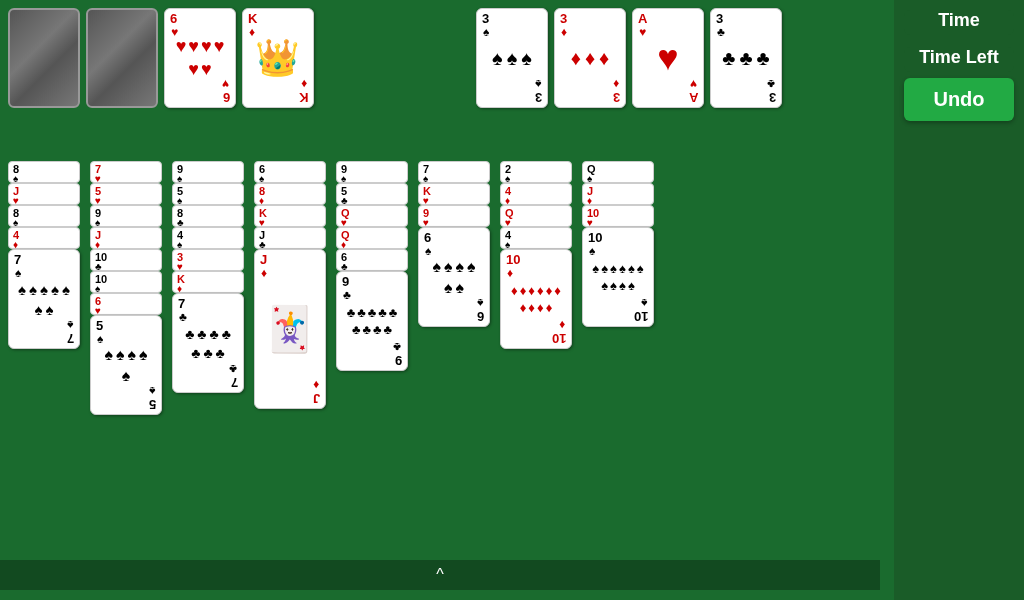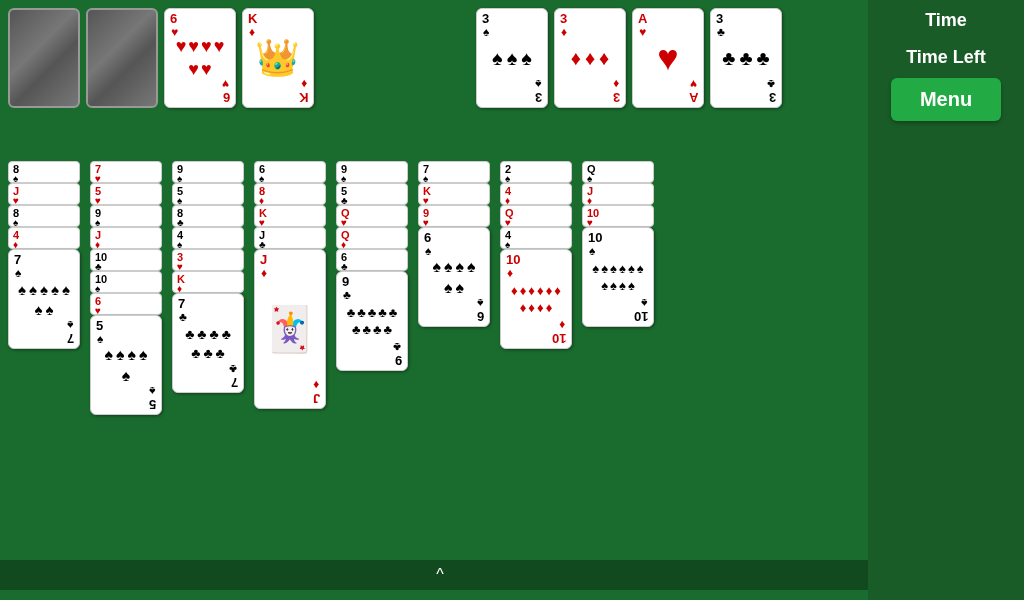--- a/index.html
+++ b/index.html
@@ -94,21 +94,21 @@
     }
 
     .red { color: #cc0000; }
     .black { color: #000; }
 
     
     .sidebar {
       position: absolute;
       right: 0;
       top: 0;
-      width: 156px;
+      width: 130px;
       height: 600px;
       background: #1a5c28;
       display: flex;
       flex-direction: column;
       align-items: center;
       padding: 10px 8px;
       gap: 6px;
     }
 
     .info-box {
@@ -581,14 +581,14 @@
 
 <div class="sidebar">
   <div class="info-box">
     <div class="info-label">Time</div>
   </div>
 
   <div class="info-box" style="margin-top:6px;">
     <div class="info-label">Time Left</div>
   </div>
 
-  <button class="sidebar-btn">Menu</button>
+  <button class="sidebar-btn">Undo</button>
 </div>
 
 </body></html>

